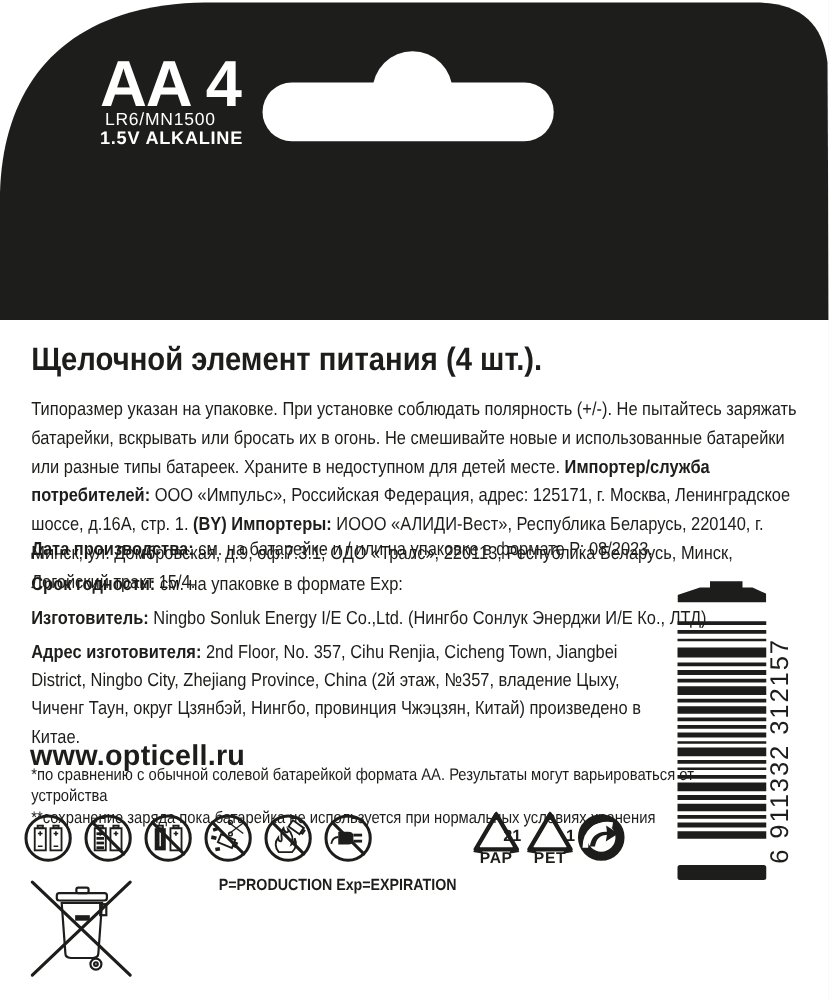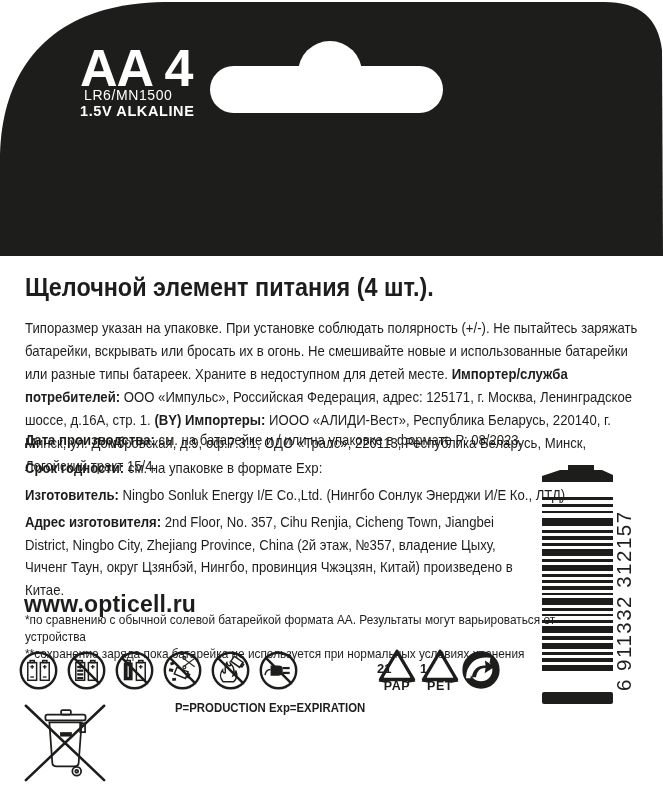--- a/index.html
+++ b/index.html
@@ -29,21 +29,21 @@
   .bc-base{left:542px;top:692px;width:71px;height:12px;background:#1d1d1b;border-radius:2px;}
   .bc-num{left:612px;top:691px;width:238px;font-size:20.5px;letter-spacing:1.5px;font-weight:400;
           transform:rotate(-90deg);transform-origin:0 0;white-space:nowrap;}
   
   .warnrow{left:18px;top:650px;display:flex;gap:7px;}
   svg .ring{fill:none;stroke:#1d1d1b;stroke-width:2.6;}
   svg .ol{fill:none;stroke:#1d1d1b;stroke-width:1.6;}
   svg .thin{fill:none;stroke:#1d1d1b;stroke-width:1.2;}
   svg .slash{stroke:#1d1d1b;stroke-width:2.6;stroke-linecap:round;}
   .mark{position:absolute;}
-  .tri-code{position:absolute;left:0;top:13px;width:100%;text-align:left;font-size:13px;font-weight:700;}
+  .tri-code{position:absolute;left:0;top:13px;width:100%;text-align:right;font-size:13px;font-weight:700;}
   .tri-mat{position:absolute;left:0;top:31px;width:100%;text-align:center;font-size:12.5px;font-weight:700;letter-spacing:.5px;}
   .ctp-txt{position:absolute;left:24px;top:11px;font-size:18px;font-weight:700;letter-spacing:0;}
 </style>
 </head>
 <body>
 
 <div class="page">
 
   <svg class="hdr-svg" width="663" height="256" viewBox="0 0 663 256">
     <path d="M0,154 C2,84 34,30 104,10 C130,3 150,2 172,2 L604,2 C640,2 658,18 662,50 L663,256 L0,256 Z" fill="#1d1d1b"></path>

